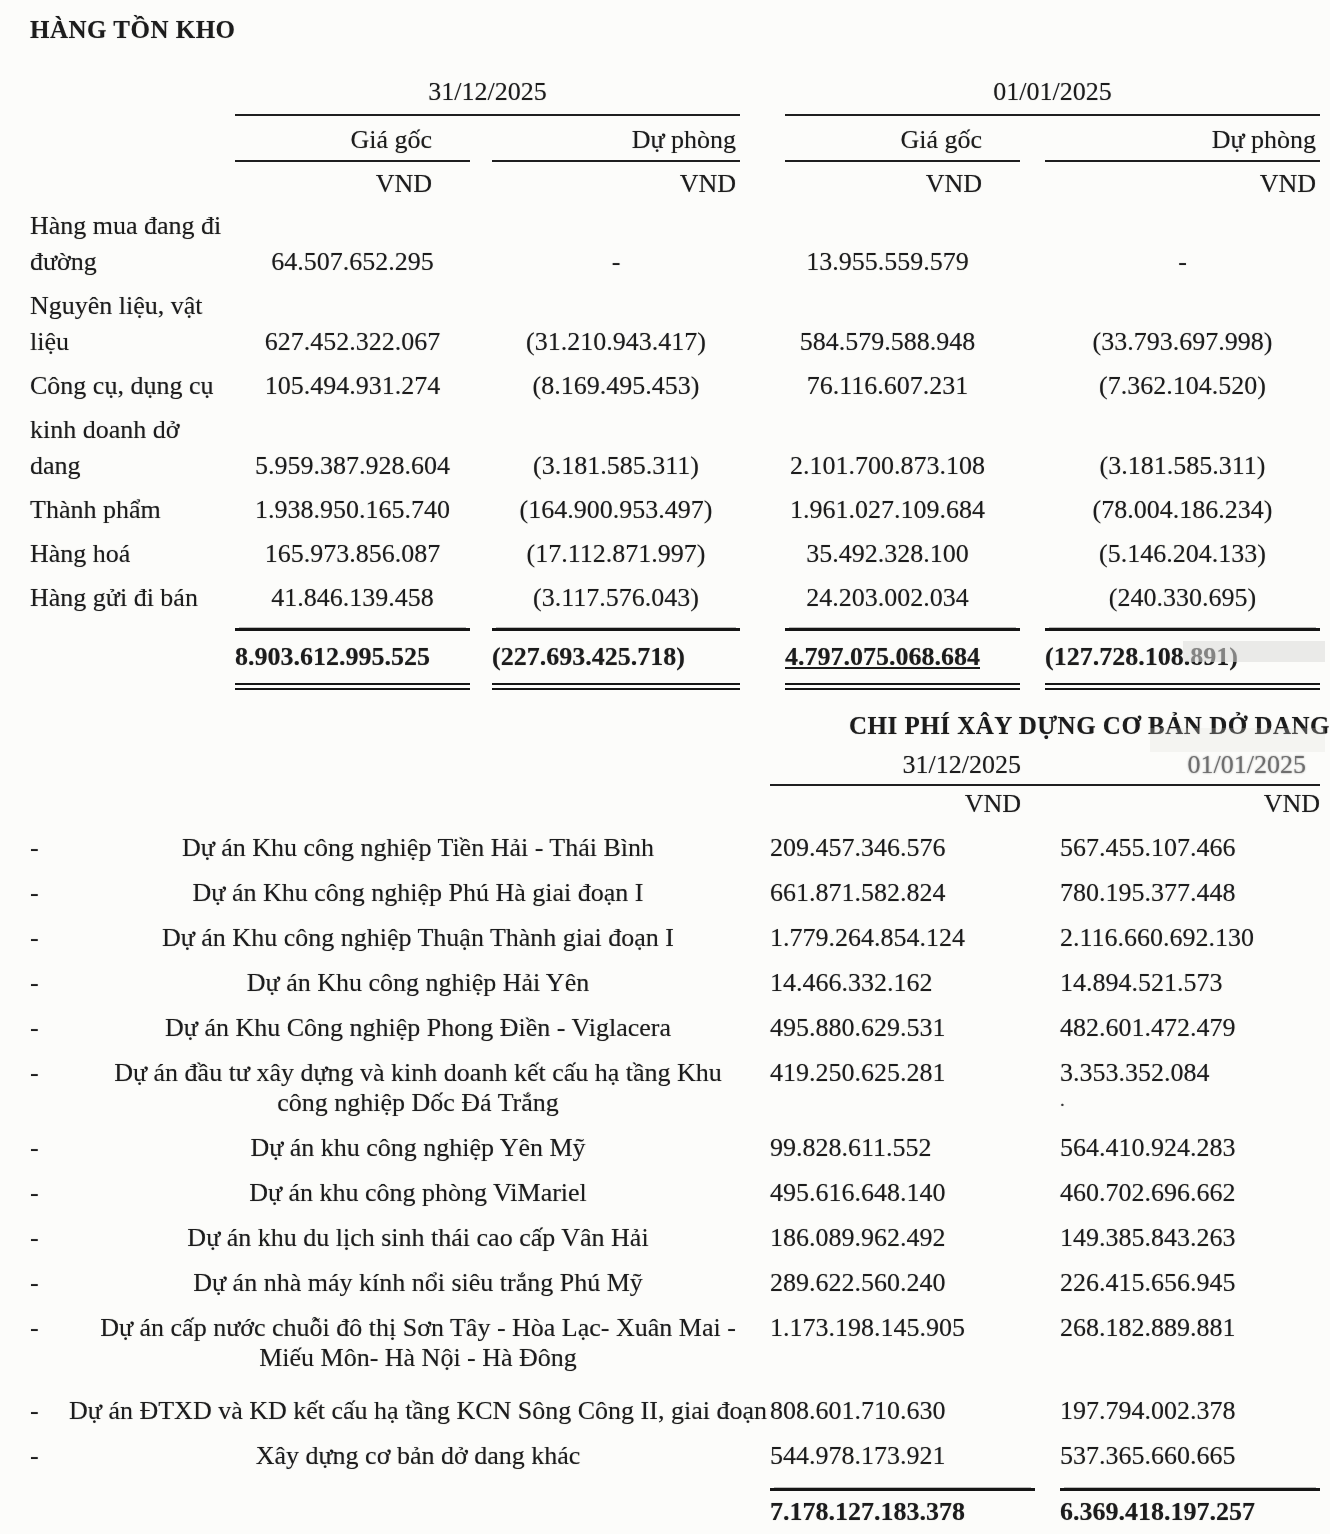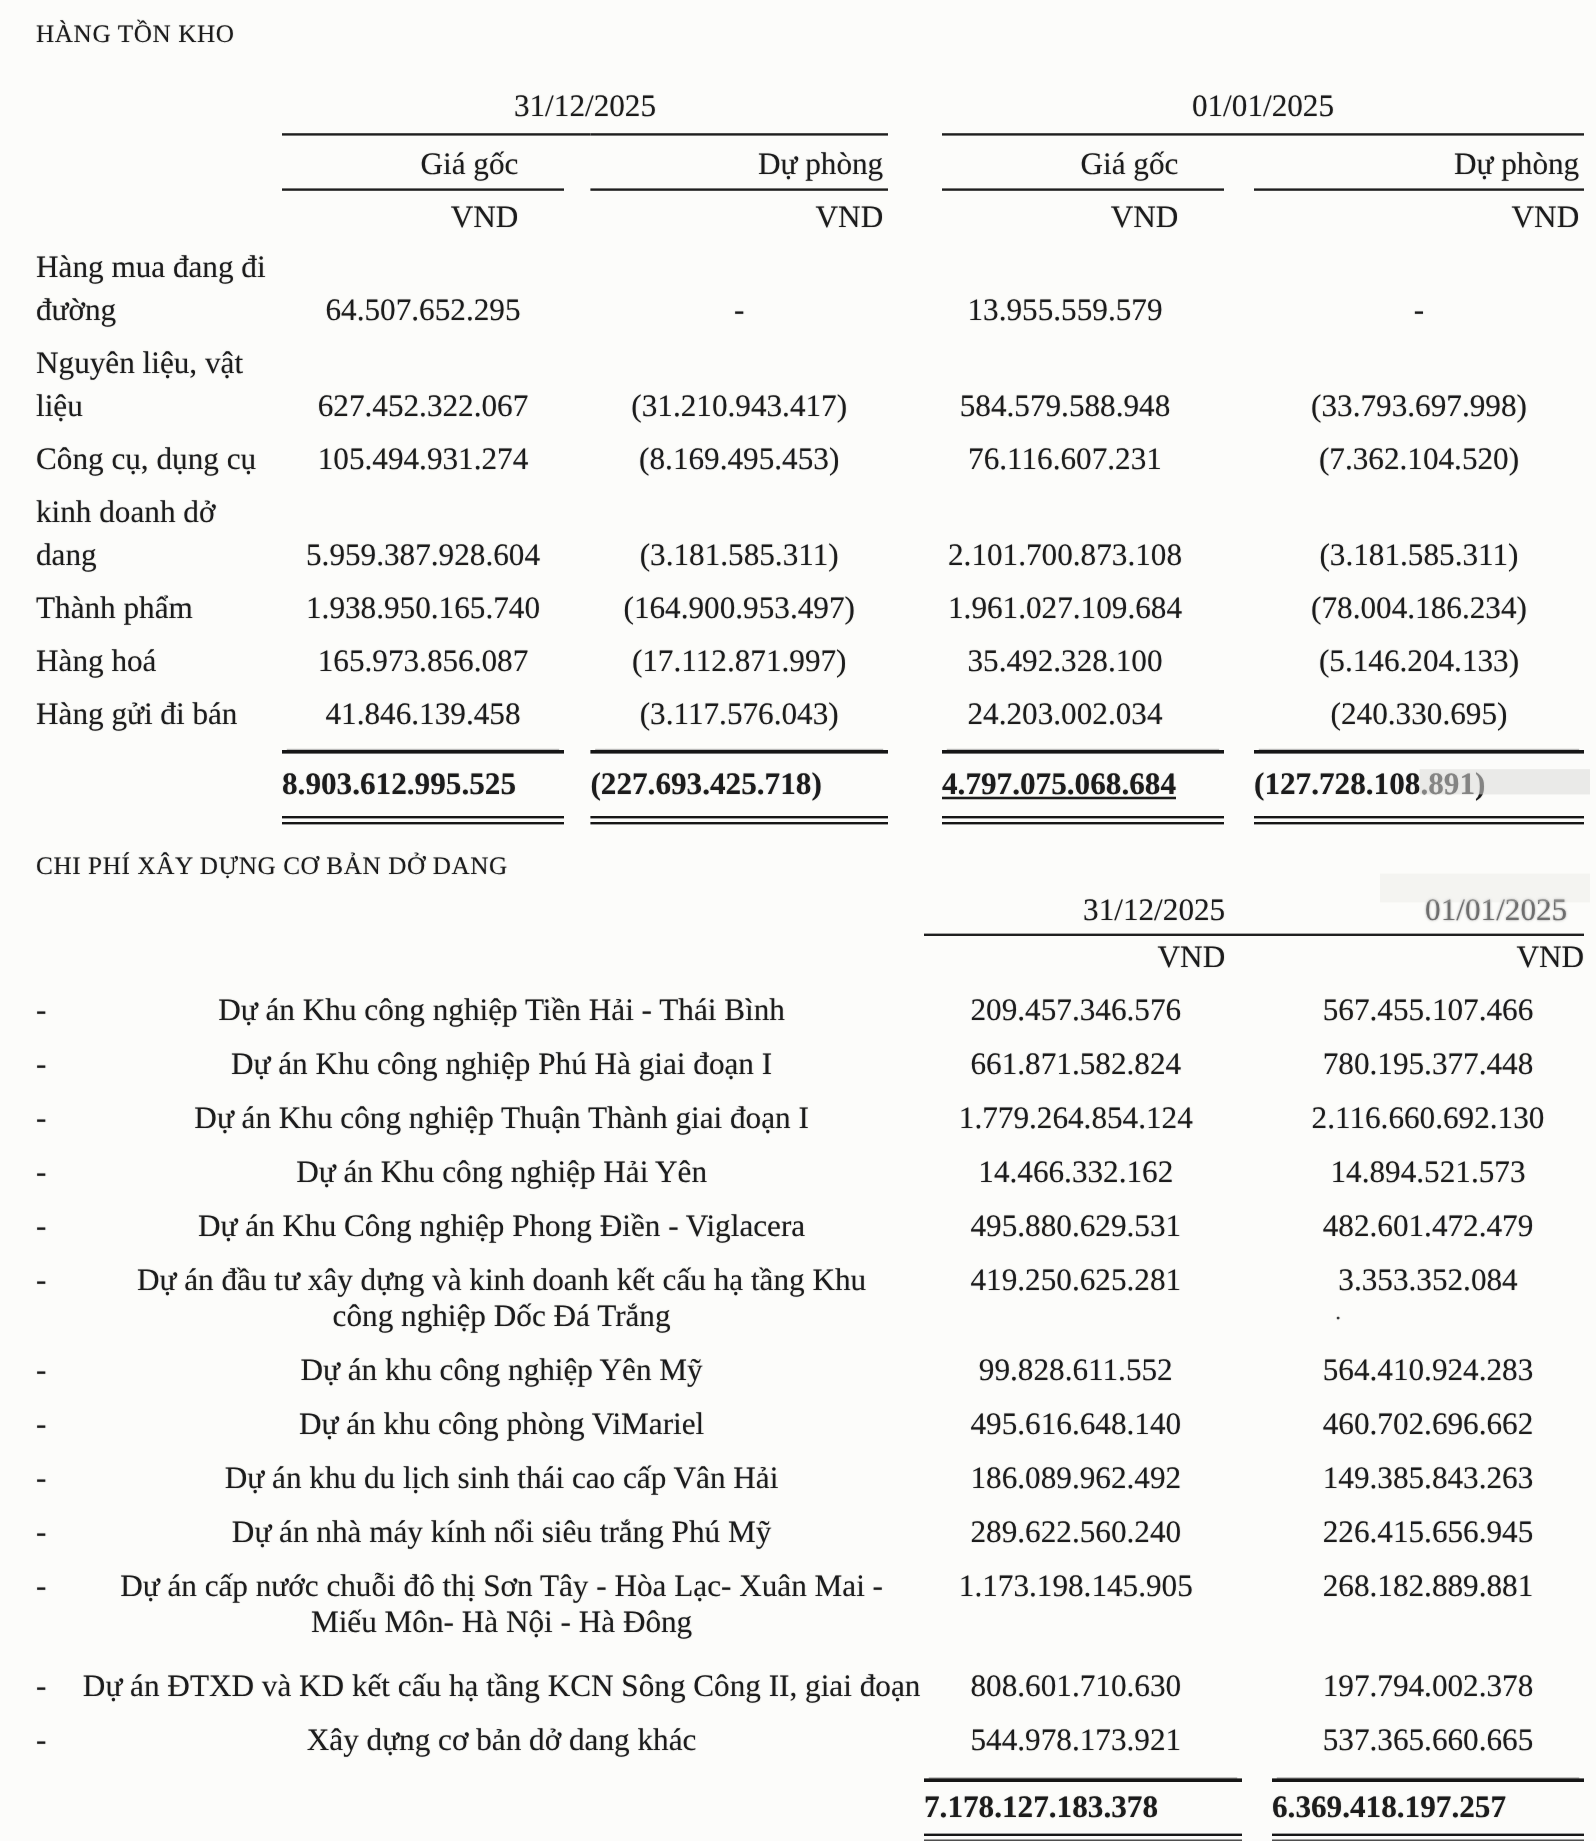--- a/index.html
+++ b/index.html
@@ -7,22 +7,22 @@
     position:relative;
     width:1330px;height:1534px;
     background:#fcfcfa;
     font-family:"Liberation Serif","DejaVu Serif",serif;
     color:#1c1c1c;
     overflow:hidden;
     text-shadow:0 0 1px rgba(40,40,40,.45);
   }
   .sec-title{
     margin:16px 0 0 30px;
-    font-size:21px;
-    font-weight:normal;
+    font-size:25px;
+    font-weight:bold;
     letter-spacing:.5px;
   }
   table{border-collapse:collapse;table-layout:fixed;margin-left:30px;}
   td{font-size:26px;line-height:36px;vertical-align:bottom;padding:0;overflow:visible;}
   
   .t1{margin-top:28px;width:1290px;}
   .t1 .grp{text-align:center;border-bottom:2px solid #1f1f1f;padding:2px 0 4px;}
   .t1 .sub{text-align:right;border-bottom:2px solid #1f1f1f;padding:6px 4px 2px 0;}
   .t1 .sub.inset, .t1 .vnd.inset{padding-right:38px;margin-top:40px;}
   .t1 .vnd{text-align:right;padding:4px 4px 0 0;}
@@ -39,21 +39,21 @@
   }
   .tot.c4{padding-right:30px;text-decoration:underline;}
   
   .t2{margin-top:10px;width:1290px;}
   .t2 td{line-height:30px;vertical-align:top;}
   .t2 .dhead{text-align:right;border-bottom:2px solid #1f1f1f;padding:0 14px 4px 0;}
   .t2 .dhead.faded{color:#6e6e6e;text-shadow:0 0 2px rgba(120,120,120,.8);}
   .t2 .vnd{text-align:right;padding:3px 14px 6px 0;}
   .t2 .bullet{padding:8px 0 7px;text-align:left;}
   .t2 .lbl{white-space:pre-line;padding:8px 0 7px;text-align:center;}
-  .t2 .num{text-align:center;padding:8px 0 7px;}
+  .t2 .num{text-align:left;padding:8px 0 7px;}
   .t2 .num.c1{padding-right:12px;}
   .dotnote{font-size:19px;line-height:24px;color:#3a3a3a;padding-right:150px;}
   .t2 .tot{padding:6px 0 7px;}
   .t2 .tot.c1{padding-right:12px;}
   .smudge{position:absolute;background:#dbdbd8;opacity:.55;pointer-events:none;}
 </style>
 </head>
 <body>
 
 <div class="page">
@@ -181,21 +181,21 @@
           <td></td>
       <td class="tot">(227.693.425.718)</td>
           <td></td>
       <td class="tot c4">4.797.075.068.684</td>
           <td></td>
       <td class="tot">(127.728.108.891)</td>
     </tr>
   </tbody>
     </table>
 
-  <div class="sec-title" style="margin-top:22px;">CHI PHÍ XÂY DỰNG CƠ BẢN DỞ DANG</div>
+  <div class="sec-title" style="margin-top:22px;text-align:right;">CHI PHÍ XÂY DỰNG CƠ BẢN DỞ DANG</div>
 
   <table class="t2">
     <colgroup>
       <col style="width:36px">
         <col style="width:704px">
         <col style="width:265px">
         <col style="width:25px">
         <col style="width:260px">
     </colgroup>
     <tbody>

